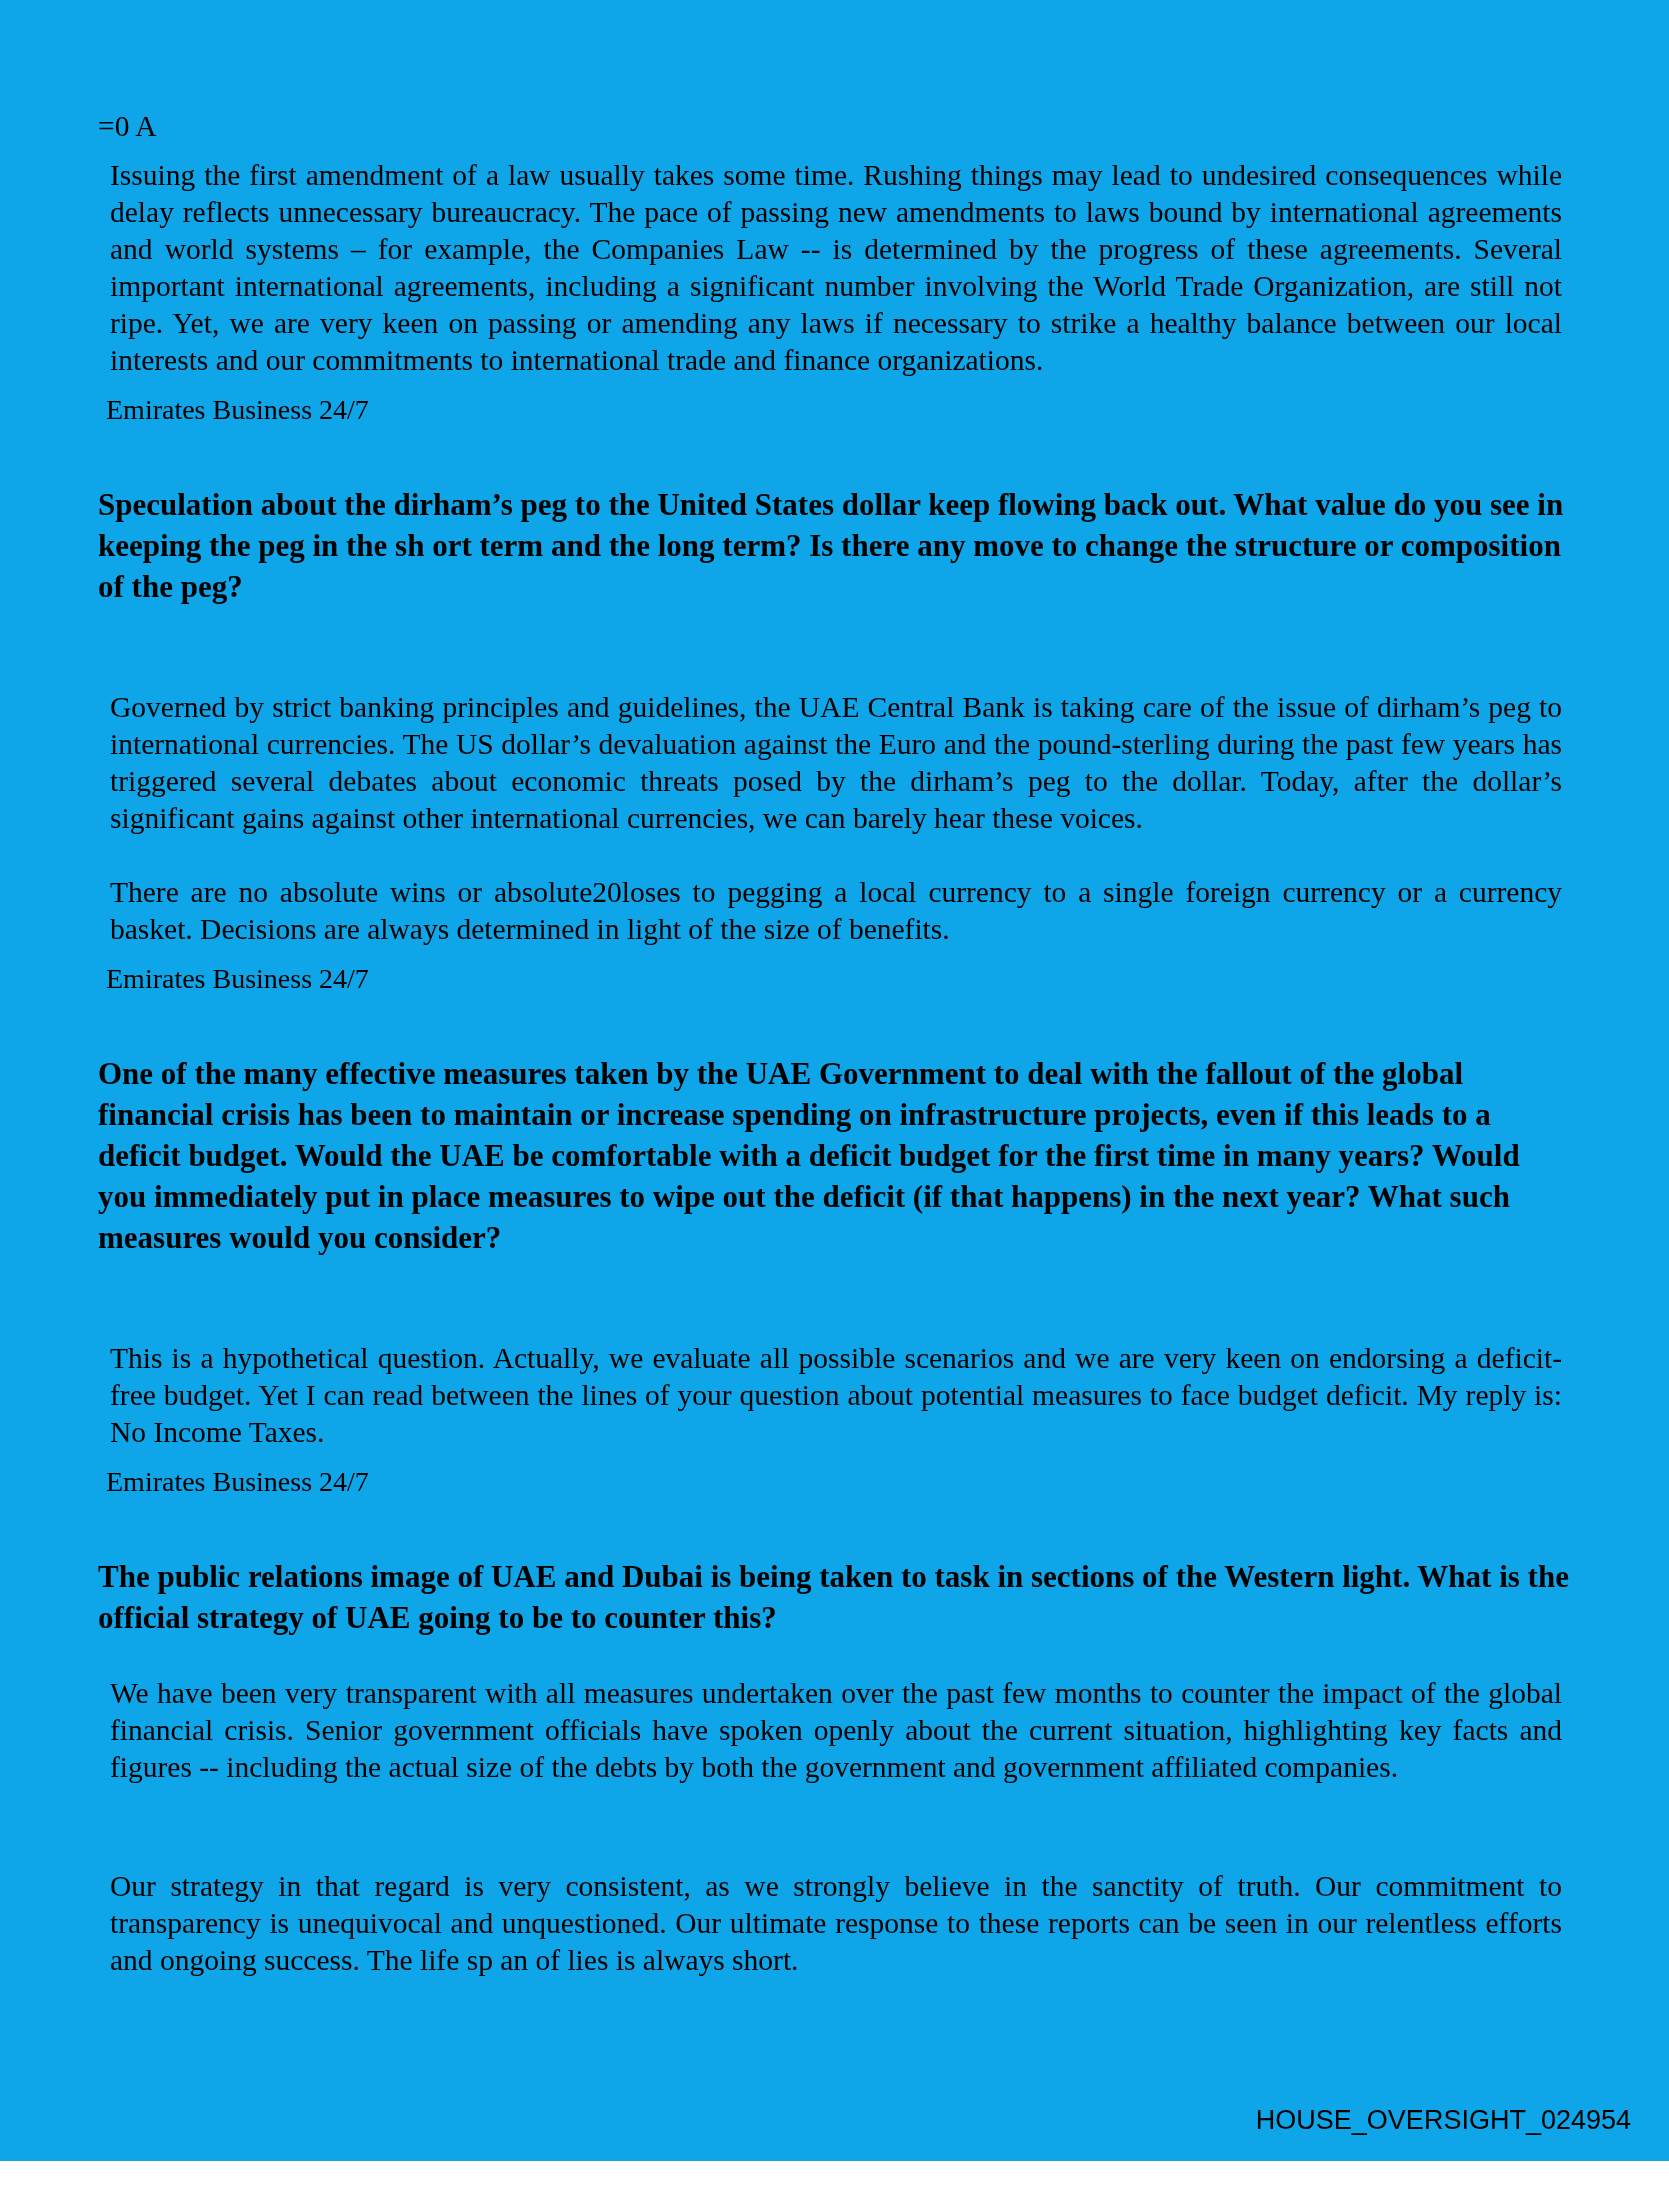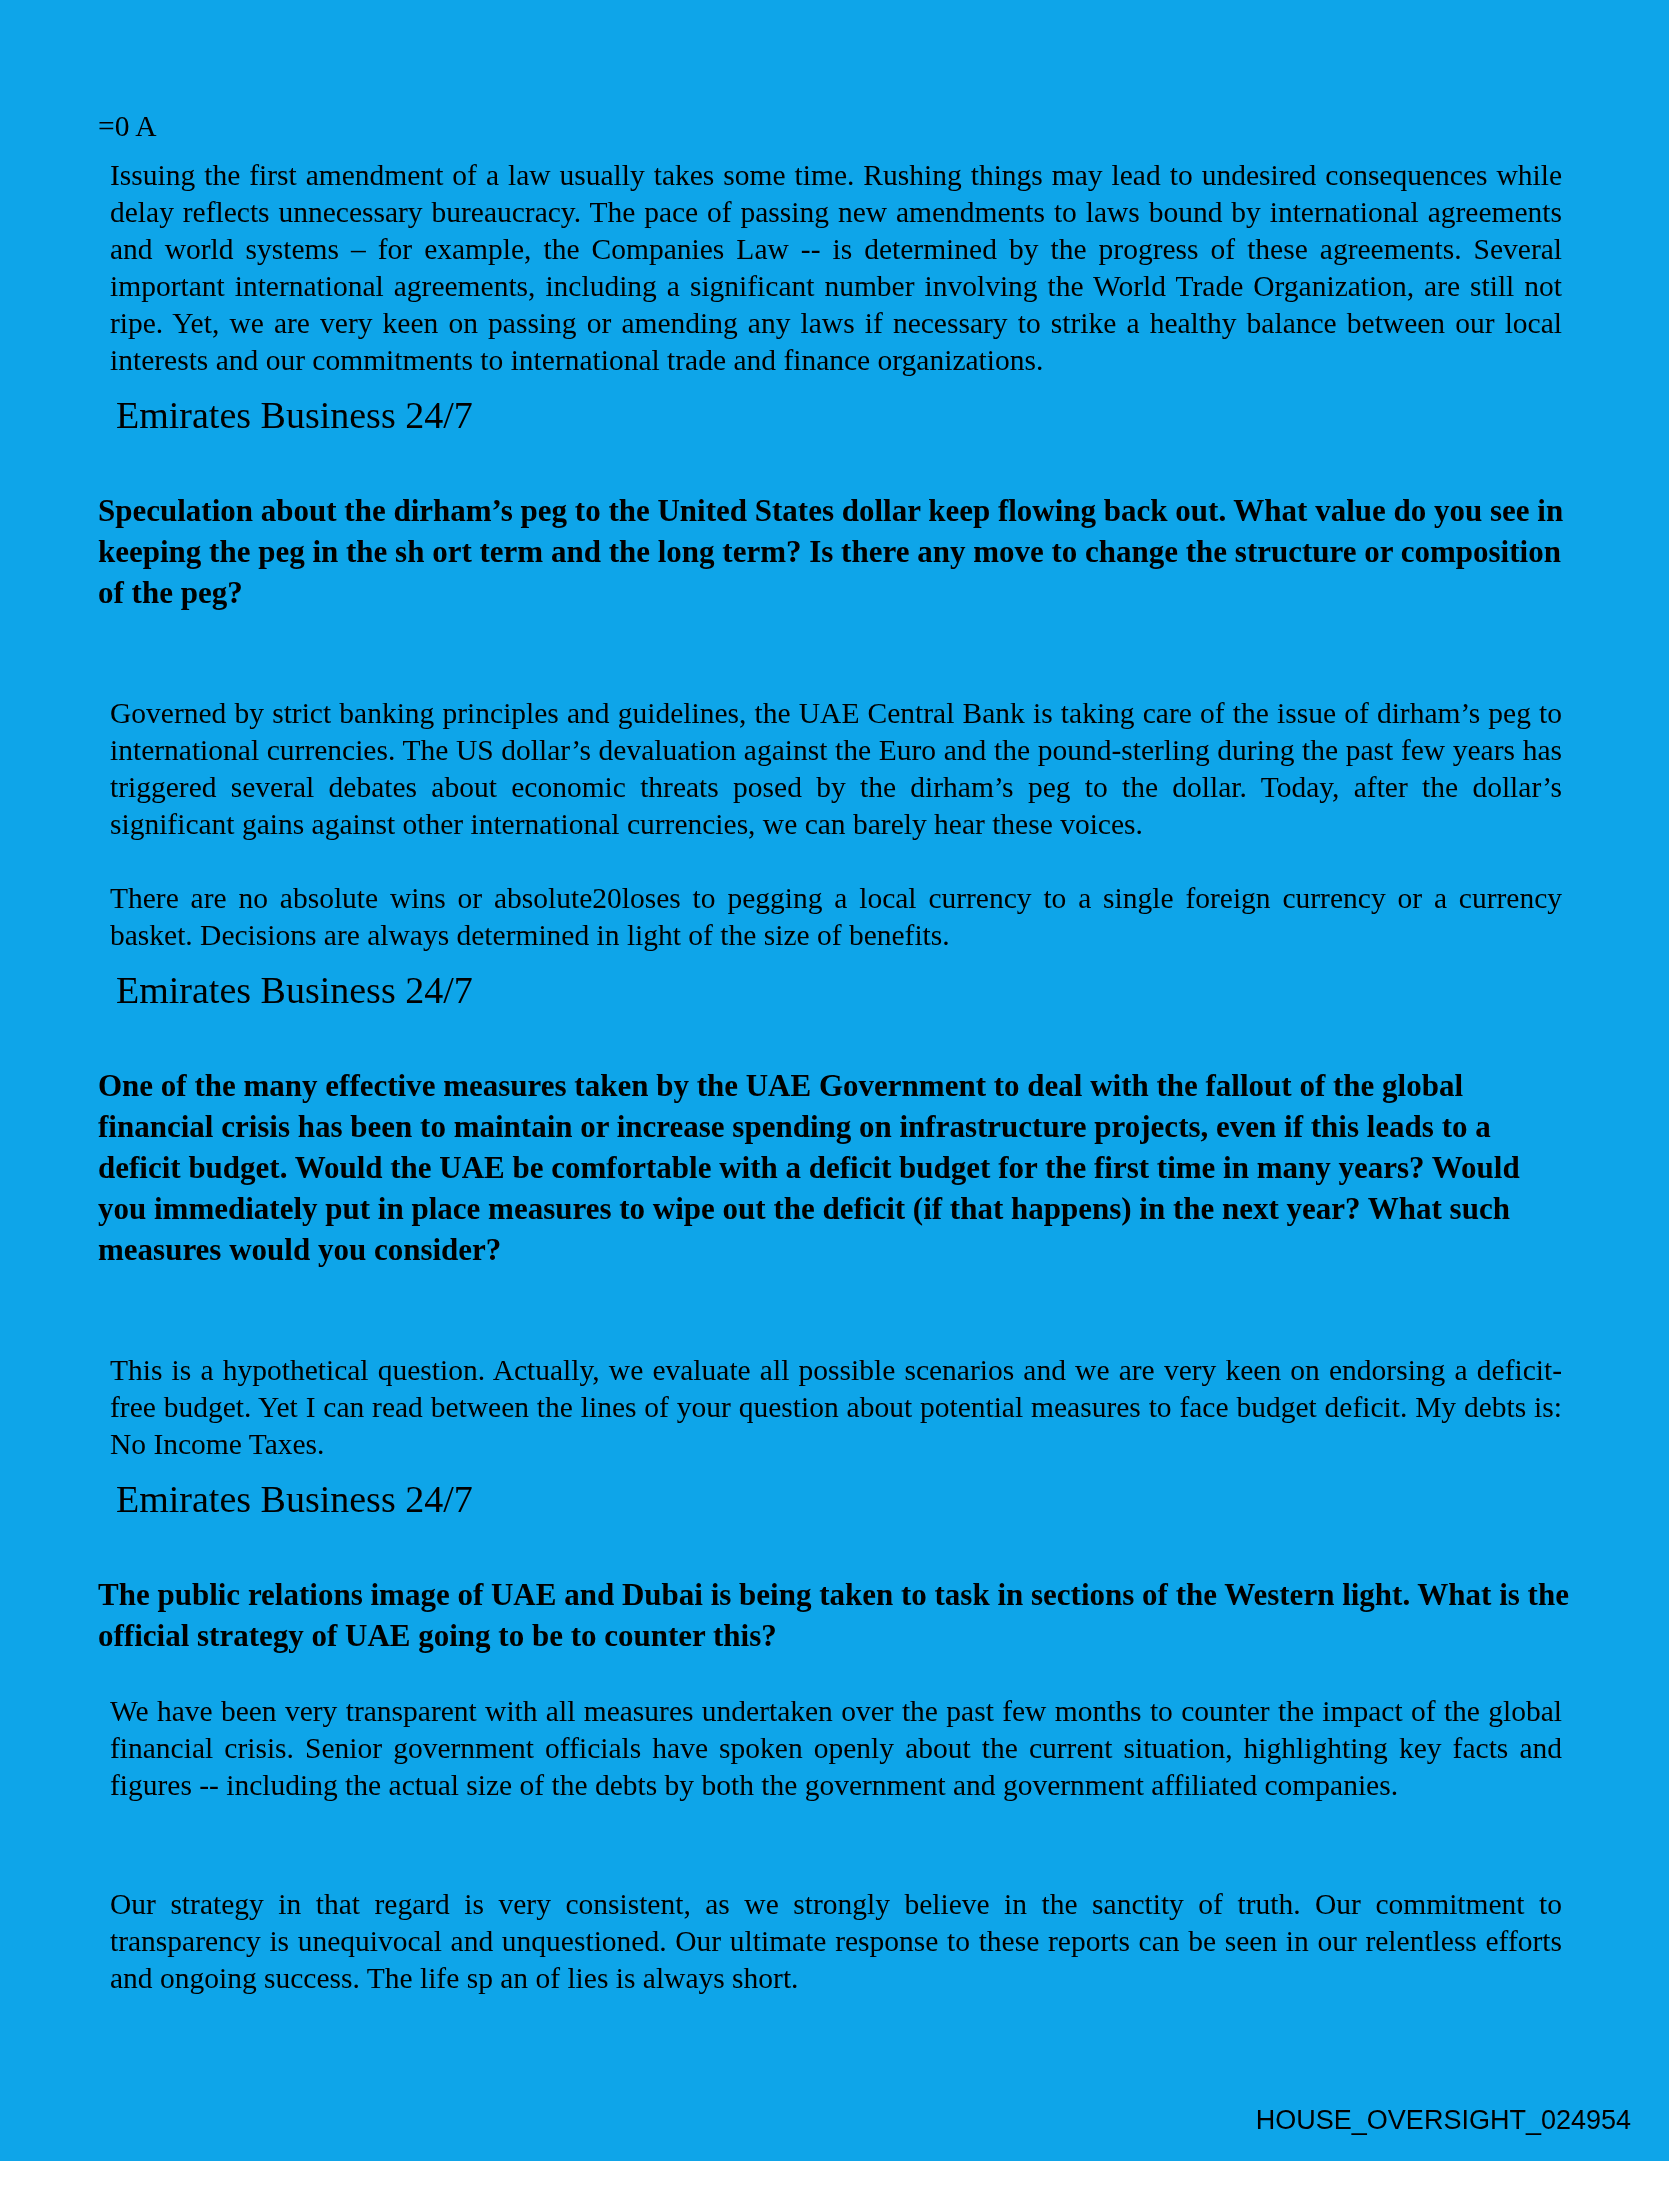--- a/index.html
+++ b/index.html
@@ -28,22 +28,22 @@
     font-size: 29.5px;
     line-height: 37px;
   }
   .body-para {
     margin: 12px;
     font-size: 29.5px;
     line-height: 37px;
     text-align: justify;
   }
   .attribution {
-    margin: 18px;
-    font-size: 38px;
+    margin: 8px;
+    font-size: 28px;
     line-height: 37px;
   }
   .question {
     margin: 56px 0 0 0;
     font-size: 31px;
     font-weight: bold;
     line-height: 41px;
     text-align: left;
   }
   .answer-first {
@@ -73,21 +73,21 @@
     <p class="attribution">Emirates Business 24/7</p>
 
     <h2 class="question">Speculation about the dirham’s peg to the United States dollar keep flowing back out. What value do you see in keeping the peg in the sh ort term and the long term? Is there any move to change the structure or composition of the peg?</h2>
 
     <p class="body-para answer-first">Governed by strict banking principles and guidelines, the UAE Central Bank is taking care of the issue of dirham’s peg to international currencies. The US dollar’s devaluation against the Euro and the pound-sterling during the past few years has triggered several debates about economic threats posed by the dirham’s peg to the dollar. Today, after the dollar’s significant gains against other international currencies, we can barely hear these voices.</p>
     <p class="body-para answer-follow">There are no absolute wins or absolute20loses to pegging a local currency to a single foreign currency or a currency basket. Decisions are always determined in light of the size of benefits.</p>
     <p class="attribution">Emirates Business 24/7</p>
 
     <h2 class="question">One of the many effective measures taken by the UAE Government to deal with the fallout of the global financial crisis has been to maintain or increase spending on infrastructure projects, even if this leads to a deficit budget. Would the UAE be comfortable with a deficit budget for the first time in many years? Would you immediately put in place measures to wipe out the deficit (if that happens) in the next year? What such measures would you consider?</h2>
 
-    <p class="body-para answer-first">This is a hypothetical question. Actually, we evaluate all possible scenarios and we are very keen on endorsing a deficit-free budget. Yet I can read between the lines of your question about potential measures to face budget deficit. My debts is: No Income Taxes.</p>
+    <p class="body-para answer-first">This is a hypothetical question. Actually, we evaluate all possible scenarios and we are very keen on endorsing a deficit-free budget. Yet I can read between the lines of your question about potential measures to face budget deficit. My reply is: No Income Taxes.</p>
     <p class="attribution">Emirates Business 24/7</p>
 
     <h2 class="question">The public relations image of UAE and Dubai is being taken to task in sections of the Western light. What is the official strategy of UAE going to be to counter this?</h2>
 
     <p class="body-para answer-follow">We have been very transparent with all measures undertaken over the past few months to counter the impact of the global financial crisis. Senior government officials have spoken openly about the current situation, highlighting key facts and figures -- including the actual size of the debts by both the government and government affiliated companies.</p>
     <p class="body-para answer-first">Our strategy in that regard is very consistent, as we strongly believe in the sanctity of truth. Our commitment to transparency is unequivocal and unquestioned. Our ultimate response to these reports can be seen in our relentless efforts and ongoing success. The life sp an of lies is always short.</p>
 
   </div>
 
   <div class="bates-stamp">HOUSE_OVERSIGHT_024954</div>

